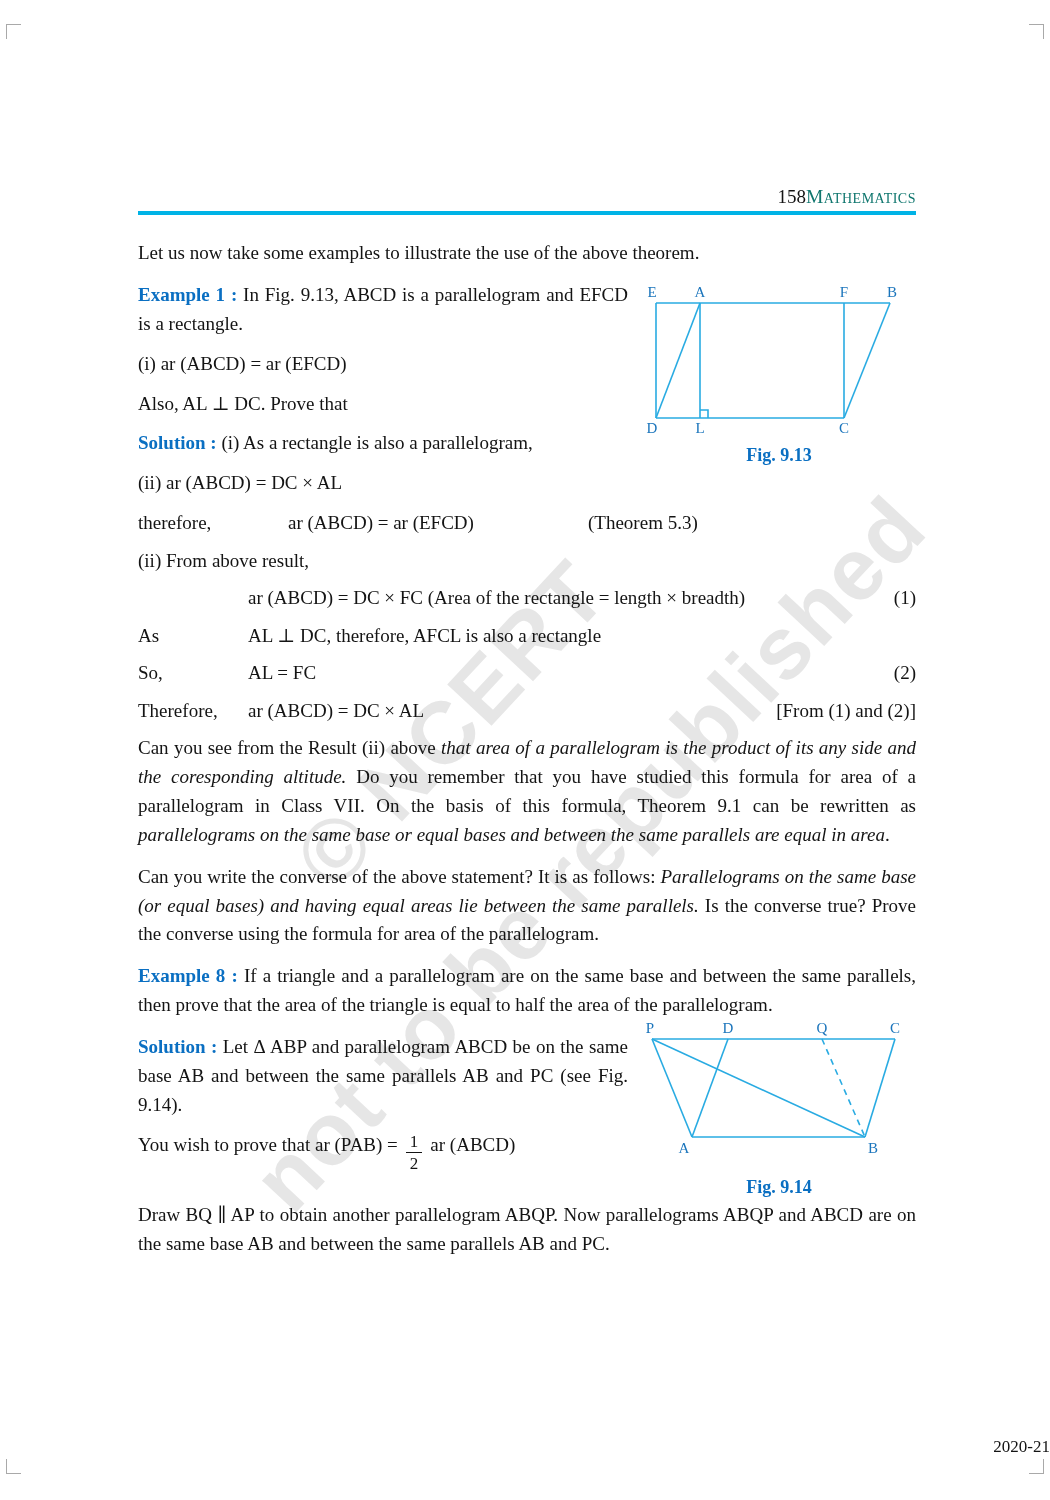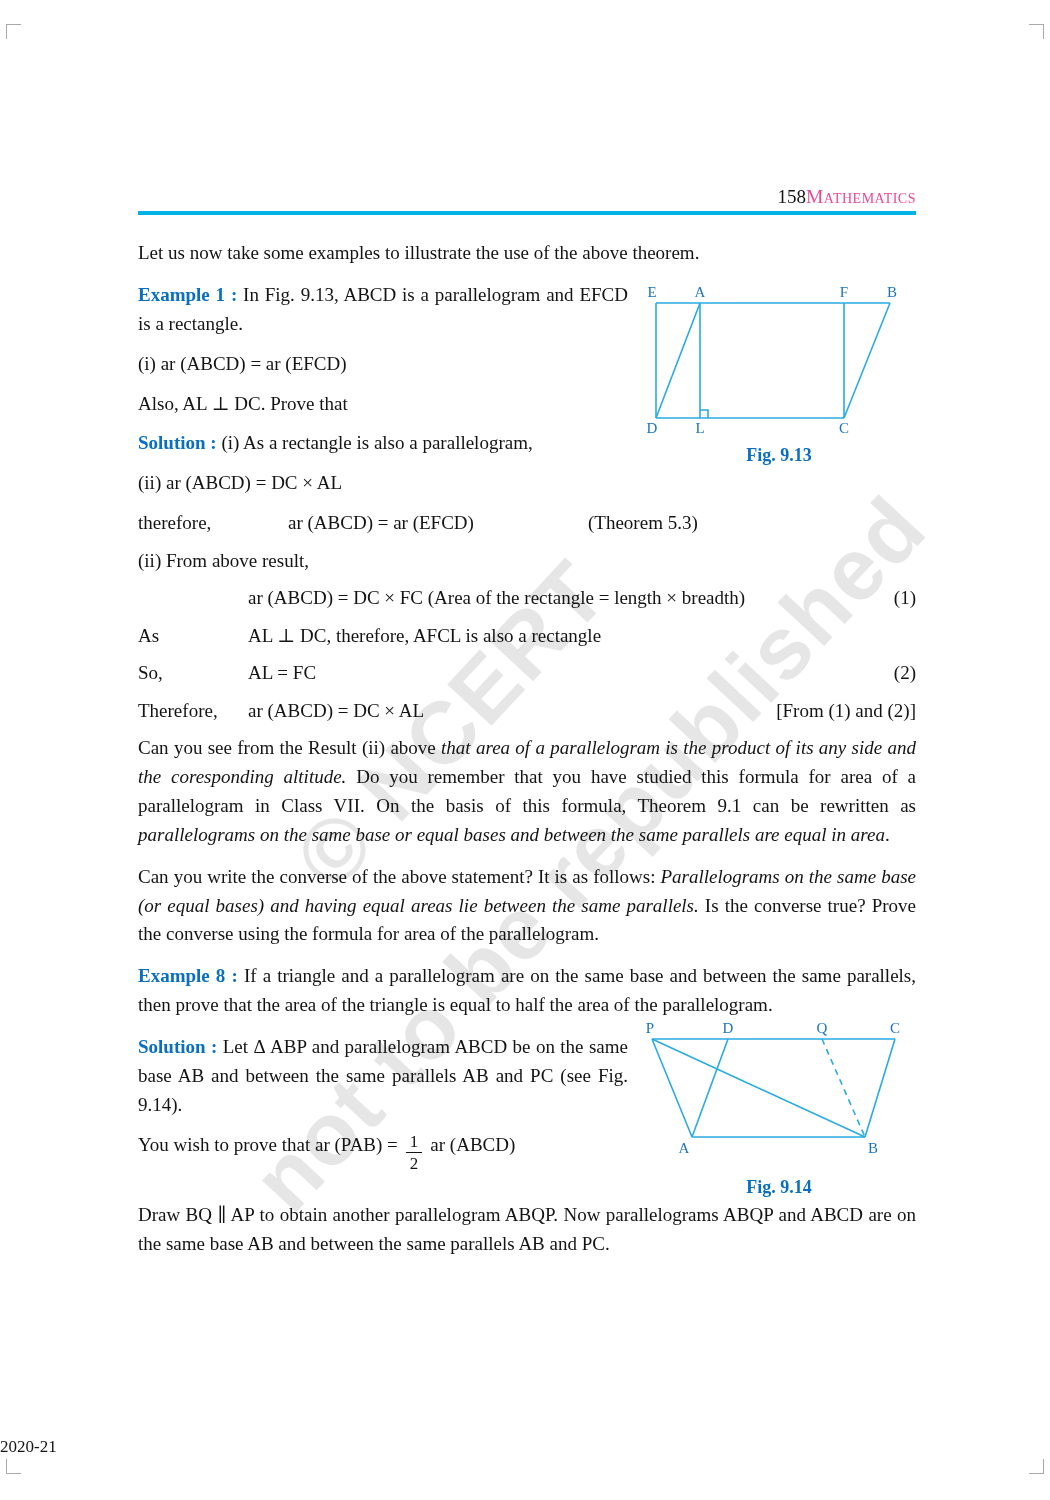--- a/index.html
+++ b/index.html
@@ -25,21 +25,21 @@
     font-family:"Liberation Sans","DejaVu Sans",sans-serif;
     font-weight:bold; font-size:88px; letter-spacing:2px;
     line-height:2.15; text-align:center;
     pointer-events:none; z-index:0;
   }
 
   .content { position:absolute; left:138px; top:186px; width:778px; z-index:1; }
 
   .header-row { display:flex; justify-content:flex-end; align-items:baseline; }
   .page-num { font-size:19px; color:#141414; }
-  .header-title { font-variant:small-caps; letter-spacing:0.5px; color:#ec4899; font-size:19.5px; }
+  .header-title { font-variant:small-caps; letter-spacing:0.5px; color:#0f766e; font-size:19.5px; }
   .header-rule { height:4px; background:#00b3e6; margin-top:3px; margin-bottom:24px; }
 
   p.para { text-align:justify; line-height:1.52; margin:0 0 13px 0; }
   p.tight { margin-bottom:11px; }
   .label-blue { color:#0a6fc2; font-weight:bold; }
   .italic { font-style:italic; }
 
   .eq-row { display:flex; line-height:1.5; margin-bottom:9px; }
   .eq-lhs { flex:none; width:110px; }
   .eq-lhs-wide { flex:none; width:150px; }
@@ -52,21 +52,21 @@
   .fig14 { margin-top:-14px; }
   .fig-caption { color:#0a6fc2; font-weight:bold; font-size:18px; margin-top:5px; }
 
   .prove-line { display:flex; align-items:flex-start; gap:8px; line-height:1.5; margin:4px 0 14px 0; min-height:56px; }
   .frac { display:inline-flex; flex-direction:column; align-items:center; font-size:17px; line-height:1.25; }
   .frac .den { border-top:1.4px solid #141414; padding:0 4px; }
   .frac .num { padding:0 4px; }
 
   .clear-right { clear:right; }
 
-  .footer { position:absolute; left:0; right:0; top:1437px; text-align:left; font-size:17px; color:#141414; z-index:1; }
+  .footer { position:absolute; left:0; right:0; top:1437px; text-align:right; font-size:17px; color:#141414; z-index:1; }
 
   svg text { font-family:"Liberation Serif","DejaVu Serif",serif; font-size:15px; fill:#1b75bc; }
 </style>
 </head>
 <body>
 
 <div class="page">
 
   <div class="crop crop-tl"></div>
   <div class="crop crop-tr"></div>

